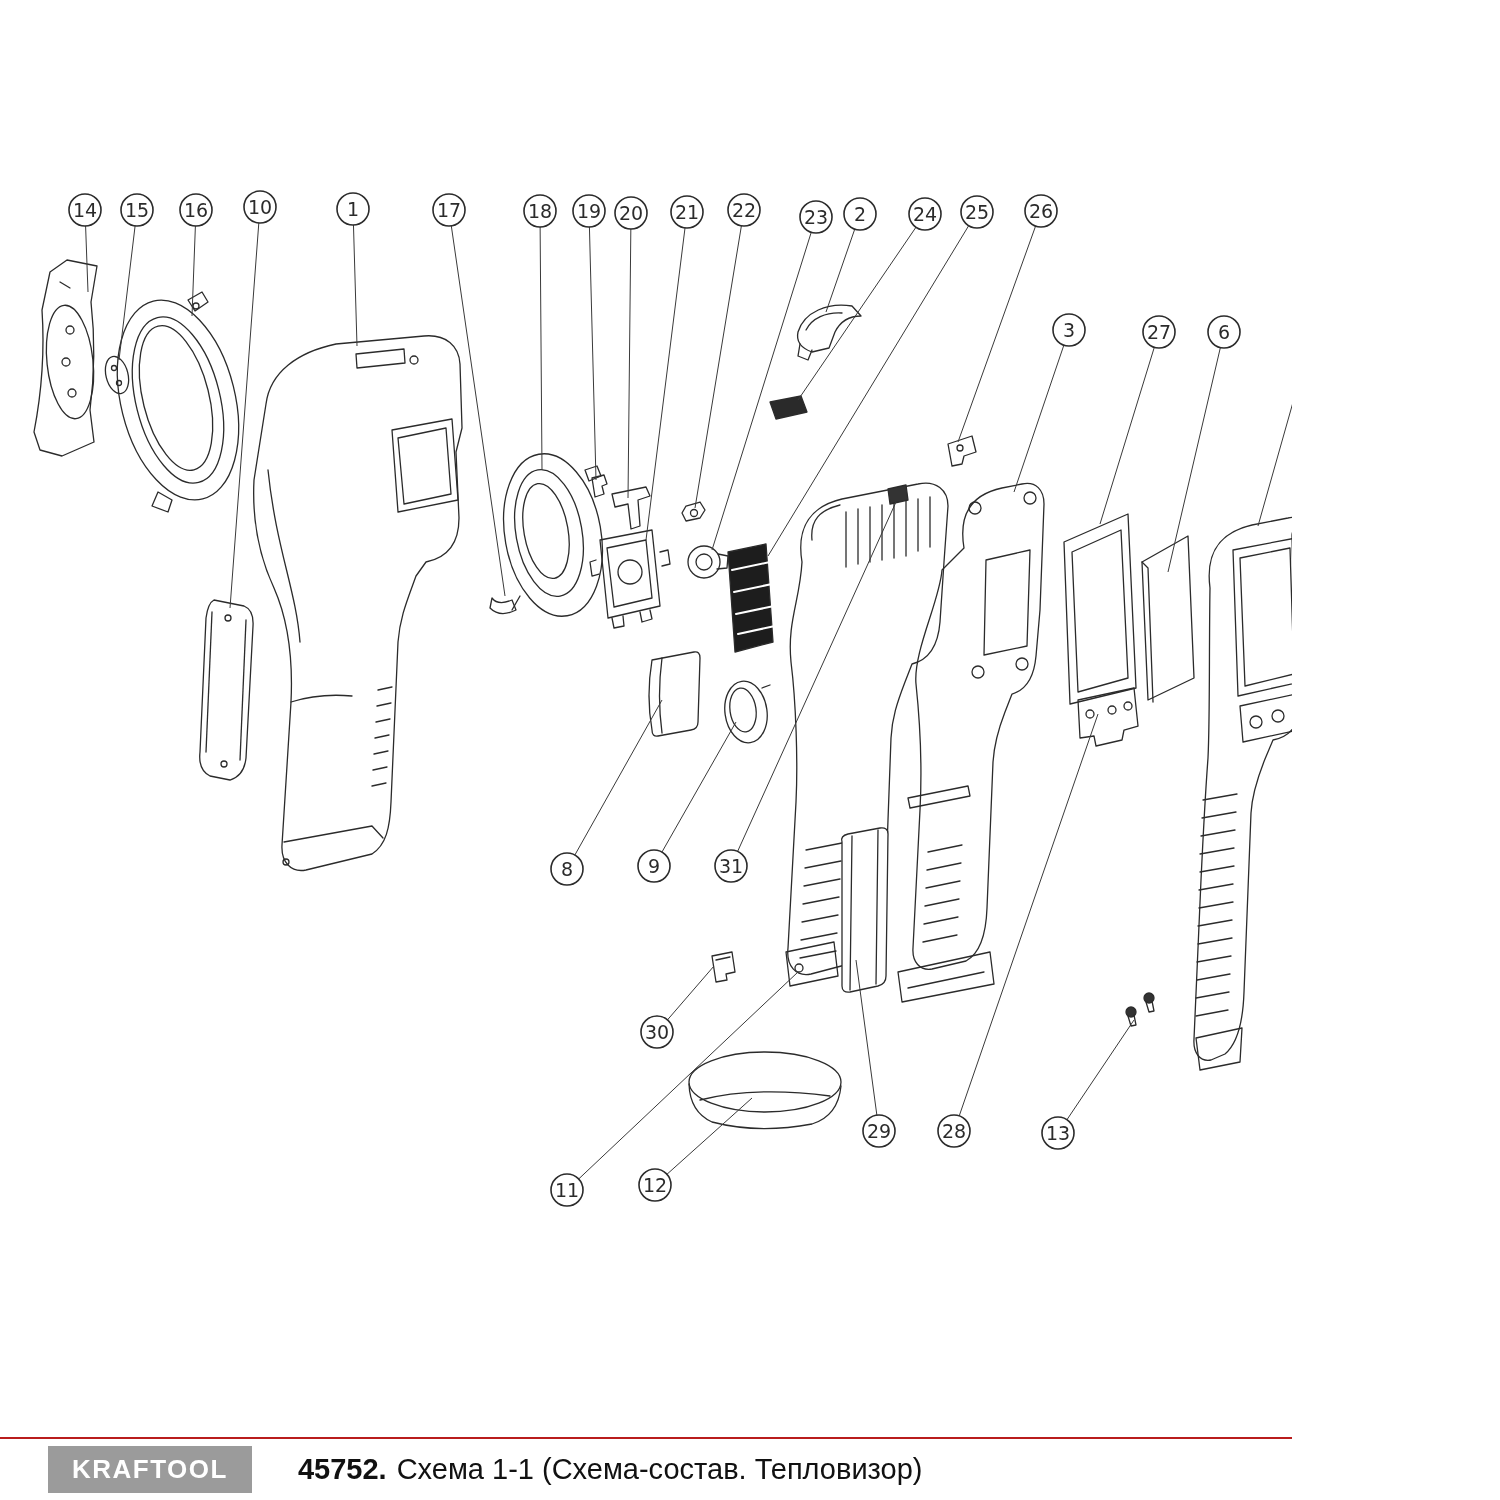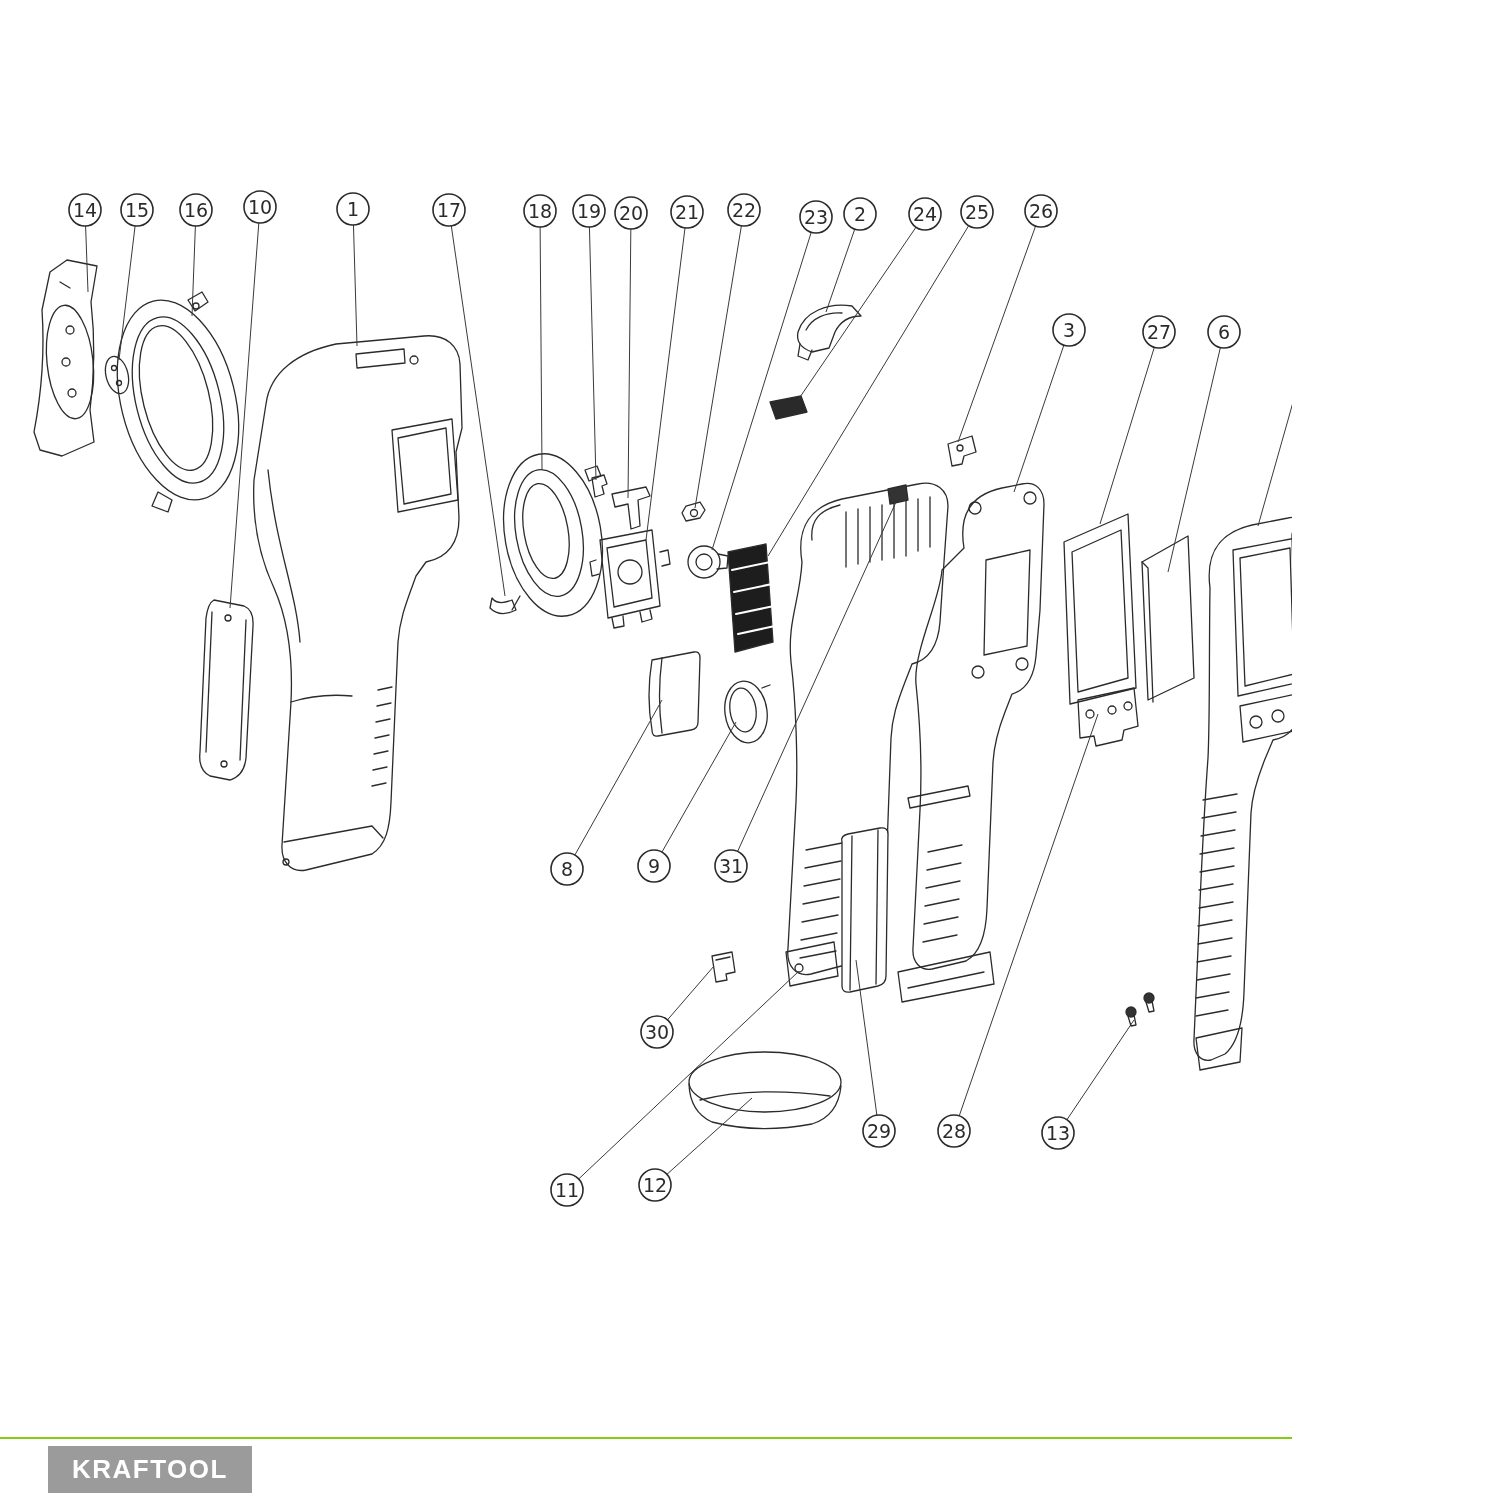--- a/index.html
+++ b/index.html
@@ -2,21 +2,21 @@
 <html><head>
 <meta charset="utf-8">
 <style>
   html,body{margin:0;padding:0;background:#ffffff;}
   .page{position:relative;width:1292px;height:1500px;background:#ffffff;
         font-family:"Liberation Sans",sans-serif;overflow:hidden;}
   svg{display:block;}
   .leader{stroke:#3a3a3a;stroke-width:1;}
   .callout-circle{fill:#ffffff;stroke:#2b2b2b;stroke-width:1.6;}
   .callout-text{fill:#2b2b2b;font-size:19px;font-family:"DejaVu Sans",sans-serif;text-anchor:middle;}
-  .footer{position:absolute;left:0;bottom:0;width:100%;height:63px;border-top:2px solid #84cc16;
+  .footer{position:absolute;left:0;bottom:0;width:100%;height:63px;border-top:2px solid #b91c1c;
           display:flex;align-items:center;box-sizing:border-box;background:#ffffff;}
   .logo{margin-left:48px;background:#9b9b9b;color:#ffffff;font-weight:700;font-size:26px;
         letter-spacing:1.5px;padding:8px 24px;font-family:"Liberation Sans",sans-serif;}
   .caption{margin-left:46px;font-size:29px;color:#111111;}
   .code{font-weight:700;}
   .caption-text{margin-left:10px;font-weight:400;}
 </style>
 </head>
 <body>
 
@@ -365,14 +365,17 @@
         <text x="879" y="1137.5" class="callout-text">29</text>
         <circle cx="954" cy="1131" r="16" class="callout-circle"></circle>
         <text x="954" y="1137.5" class="callout-text">28</text>
         <circle cx="1058" cy="1133" r="16" class="callout-circle"></circle>
         <text x="1058" y="1139.5" class="callout-text">13</text>
       </g>
   </svg>
 
   <div class="footer">
     <div class="logo">KRAFTOOL</div>
+    <div class="caption">
+      <span class="code">45752.</span><span class="caption-text">Схема 1-1 (Схема-состав. Тепловизор)</span>
+    </div>
   </div>
 </div>
 
 </body></html>

